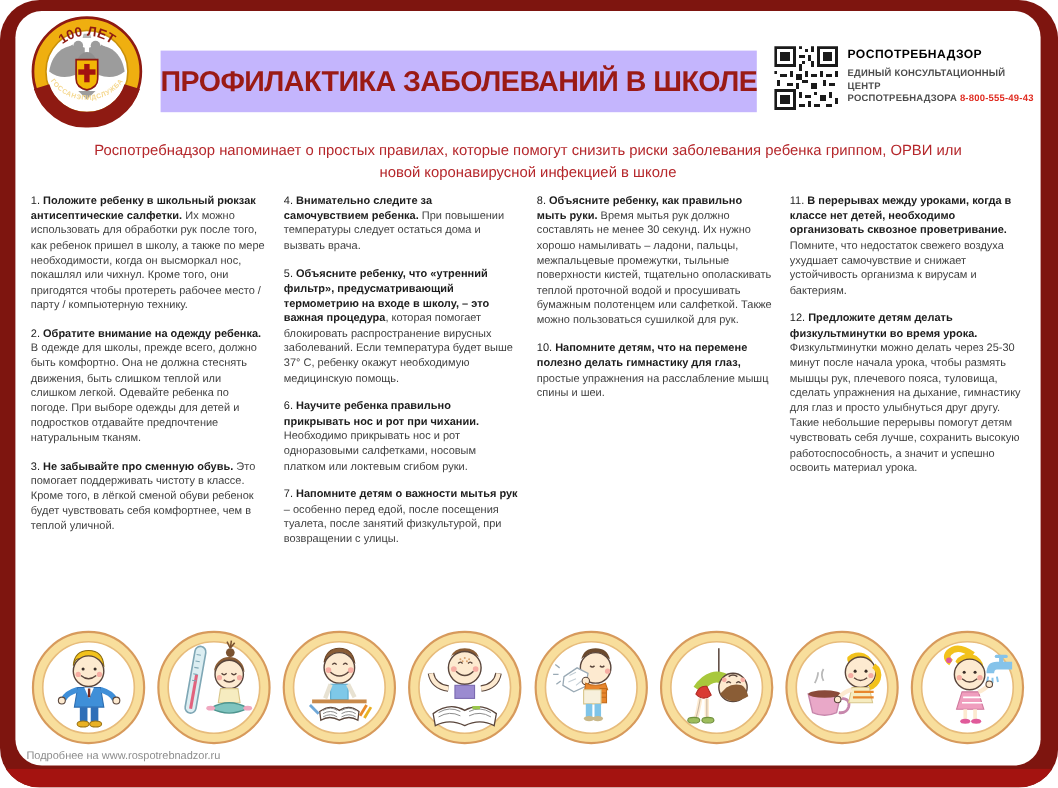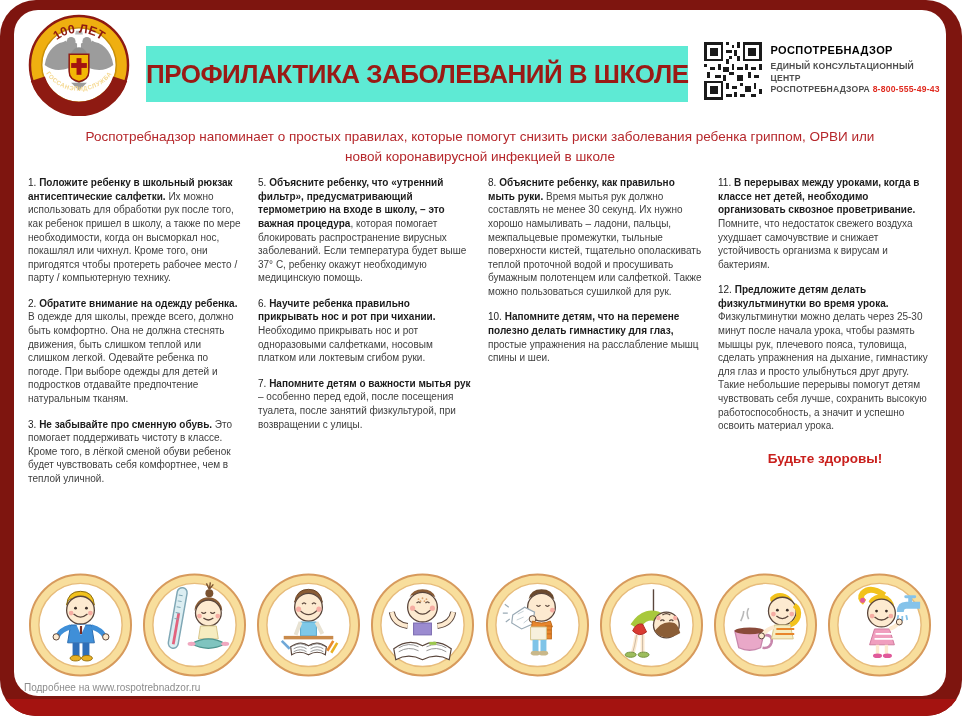--- a/index.html
+++ b/index.html
@@ -3,21 +3,21 @@
 <meta charset="utf-8">
 <style>
   html,body{margin:0;padding:0;background:#ffffff;font-family:"Liberation Sans",sans-serif;}
   .poster{position:relative;width:962px;height:716px;background:#7E150F;border-radius:36px;overflow:hidden;box-sizing:border-box;}
   .bottom-bar{position:absolute;left:0;right:0;bottom:0;height:17px;background:#A41310;}
   .inner{position:absolute;left:14px;top:10px;right:16px;bottom:20px;background:#ffffff;border-radius:24px;overflow:hidden;display:flex;flex-direction:column;box-sizing:border-box;padding:4px 10px 0 10px;}
 
   
   .header{display:flex;align-items:flex-start;height:104px;flex:none;}
   .emblem{width:102px;height:102px;flex:none;margin-left:4px;}
-  .banner{flex:1;margin:32px 16px 0 16px;height:56px;background:#5eead4;display:flex;align-items:center;justify-content:center;}
+  .banner{flex:1;margin:32px 16px 0 16px;height:56px;background:#c4b5fd;display:flex;align-items:center;justify-content:center;}
   .banner h1{margin:0;font-size:26px;font-weight:bold;color:#9A1A15;letter-spacing:-0.5px;white-space:nowrap;}
   .contact{width:238px;flex:none;margin-top:28px;display:flex;gap:8px;align-items:flex-start;}
   .qr{width:58px;height:58px;flex:none;}
   .contact-text{padding-top:2px;}
   .org-name{font-size:11px;font-weight:bold;color:#000000;letter-spacing:0.4px;margin-bottom:5px;}
   .center-line{font-size:8.6px;font-weight:bold;color:#4D4D4D;letter-spacing:0.2px;line-height:1.35;}
   .phone{color:#E02B20;}
 
   
   .subtitle{flex:none;text-align:center;color:#B5272B;font-size:13.5px;line-height:1.45;margin:9px 50px 6px 50px;}
@@ -149,32 +149,32 @@
 
     <p class="subtitle">Роспотребнадзор напоминает о простых правилах, которые помогут снизить риски заболевания ребенка гриппом, ОРВИ или новой коронавирусной инфекцией в школе</p>
 
     <div class="columns">
       <div class="col">
         <p class="tip"><span class="num">1.</span> <b>Положите ребенку в школьный рюкзак антисептические салфетки.</b><span> Их можно использовать для обработки рук после того, как ребенок пришел в школу, а также по мере необходимости, когда он высморкал нос, покашлял или чихнул. Кроме того, они пригодятся чтобы протереть рабочее место / парту / компьютерную технику.</span></p>
         <p class="tip"><span class="num">2.</span> <b>Обратите внимание на одежду ребенка.</b><span> В одежде для школы, прежде всего, должно быть комфортно. Она не должна стеснять движения, быть слишком теплой или слишком легкой. Одевайте ребенка по погоде. При выборе одежды для детей и подростков отдавайте предпочтение натуральным тканям.</span></p>
         <p class="tip"><span class="num">3.</span> <b>Не забывайте про сменную обувь.</b><span> Это помогает поддерживать чистоту в классе. Кроме того, в лёгкой сменой обуви ребенок будет чувствовать себя комфортнее, чем в теплой уличной.</span></p>
       </div>
       <div class="col">
+        <p class="tip"><span class="num">4.</span> <b>Внимательно следите за самочувствием ребенка.</b><span> При повышении температуры следует остаться дома и вызвать врача.</span></p>
         <p class="tip"><span class="num">5.</span> <b>Объясните ребенку, что «утренний фильтр», предусматривающий термометрию на входе в школу, – это важная процедура</b><span>, которая помогает блокировать распространение вирусных заболеваний. Если температура будет выше 37° C, ребенку окажут необходимую медицинскую помощь.</span></p>
         <p class="tip"><span class="num">6.</span> <b>Научите ребенка правильно прикрывать нос и рот при чихании.</b><span> Необходимо прикрывать нос и рот одноразовыми салфетками, носовым платком или локтевым сгибом руки.</span></p>
         <p class="tip"><span class="num">7.</span> <b>Напомните детям о важности мытья рук</b><span> – особенно перед едой, после посещения туалета, после занятий физкультурой, при возвращении с улицы.</span></p>
       </div>
       <div class="col">
         <p class="tip"><span class="num">8.</span> <b>Объясните ребенку, как правильно мыть руки.</b><span> Время мытья рук должно составлять не менее 30 секунд. Их нужно хорошо намыливать – ладони, пальцы, межпальцевые промежутки, тыльные поверхности кистей, тщательно ополаскивать теплой проточной водой и просушивать бумажным полотенцем или салфеткой. Также можно пользоваться сушилкой для рук.</span></p>
         <p class="tip"><span class="num">10.</span> <b>Напомните детям, что на перемене полезно делать гимнастику для глаз,</b><span> простые упражнения на расслабление мышц спины и шеи.</span></p>
       </div>
       <div class="col">
         <p class="tip"><span class="num">11.</span> <b>В перерывах между уроками, когда в классе нет детей, необходимо организовать сквозное проветривание.</b><span> Помните, что недостаток свежего воздуха ухудшает самочувствие и снижает устойчивость организма к вирусам и бактериям.</span></p>
         <p class="tip"><span class="num">12.</span> <b>Предложите детям делать физкультминутки во время урока.</b><span> Физкультминутки можно делать через 25-30 минут после начала урока, чтобы размять мышцы рук, плечевого пояса, туловища, сделать упражнения на дыхание, гимнастику для глаз и просто улыбнуться друг другу. Такие небольшие перерывы помогут детям чувствовать себя лучше, сохранить высокую работоспособность, а значит и успешно освоить материал урока.</span></p>
-        <p class="closing">Будьте здоровы!</p>
       </div>
     </div>
 
     <div class="kids">
 
       <svg class="kid" viewBox="0 0 110 110">
         <circle cx="55" cy="56" r="51" fill="#F8DE9C" stroke="#D79A5C" stroke-width="2"></circle>
         <circle cx="55" cy="56" r="42" fill="#fff" stroke="#E7BC7C" stroke-width="1.5"></circle>
         <path d="M41,36 q1,-14 14,-14 q13,0 14,14 q-4,-5 -7,-3 q-2,-5 -6,-3 q-4,-4 -8,0 q-5,-2 -7,6z" fill="#F2C21C" stroke="#8a6a10" stroke-width="1"></path>
         <circle cx="55" cy="41" r="14" fill="#FDEAD0" stroke="#5a463c" stroke-width="1.3"></circle>

